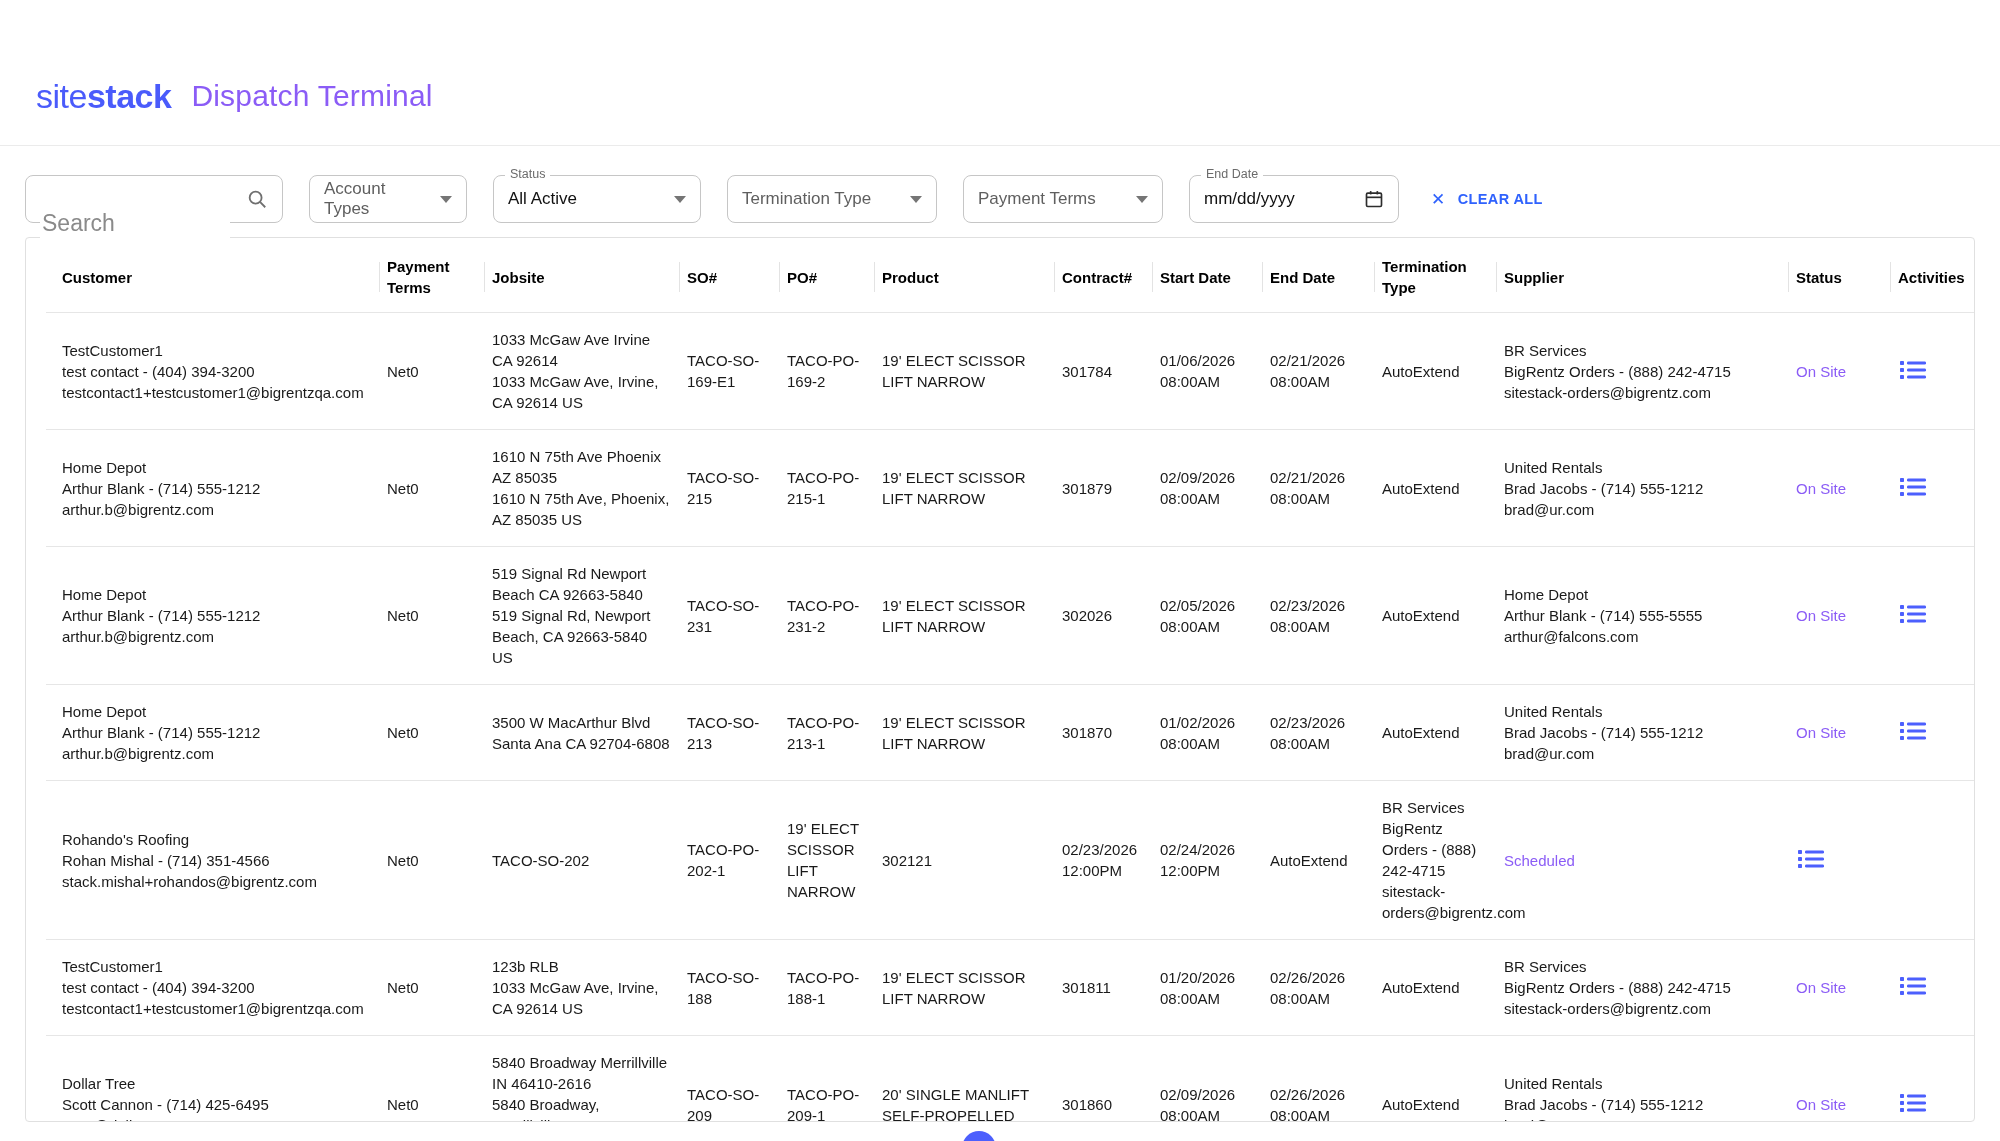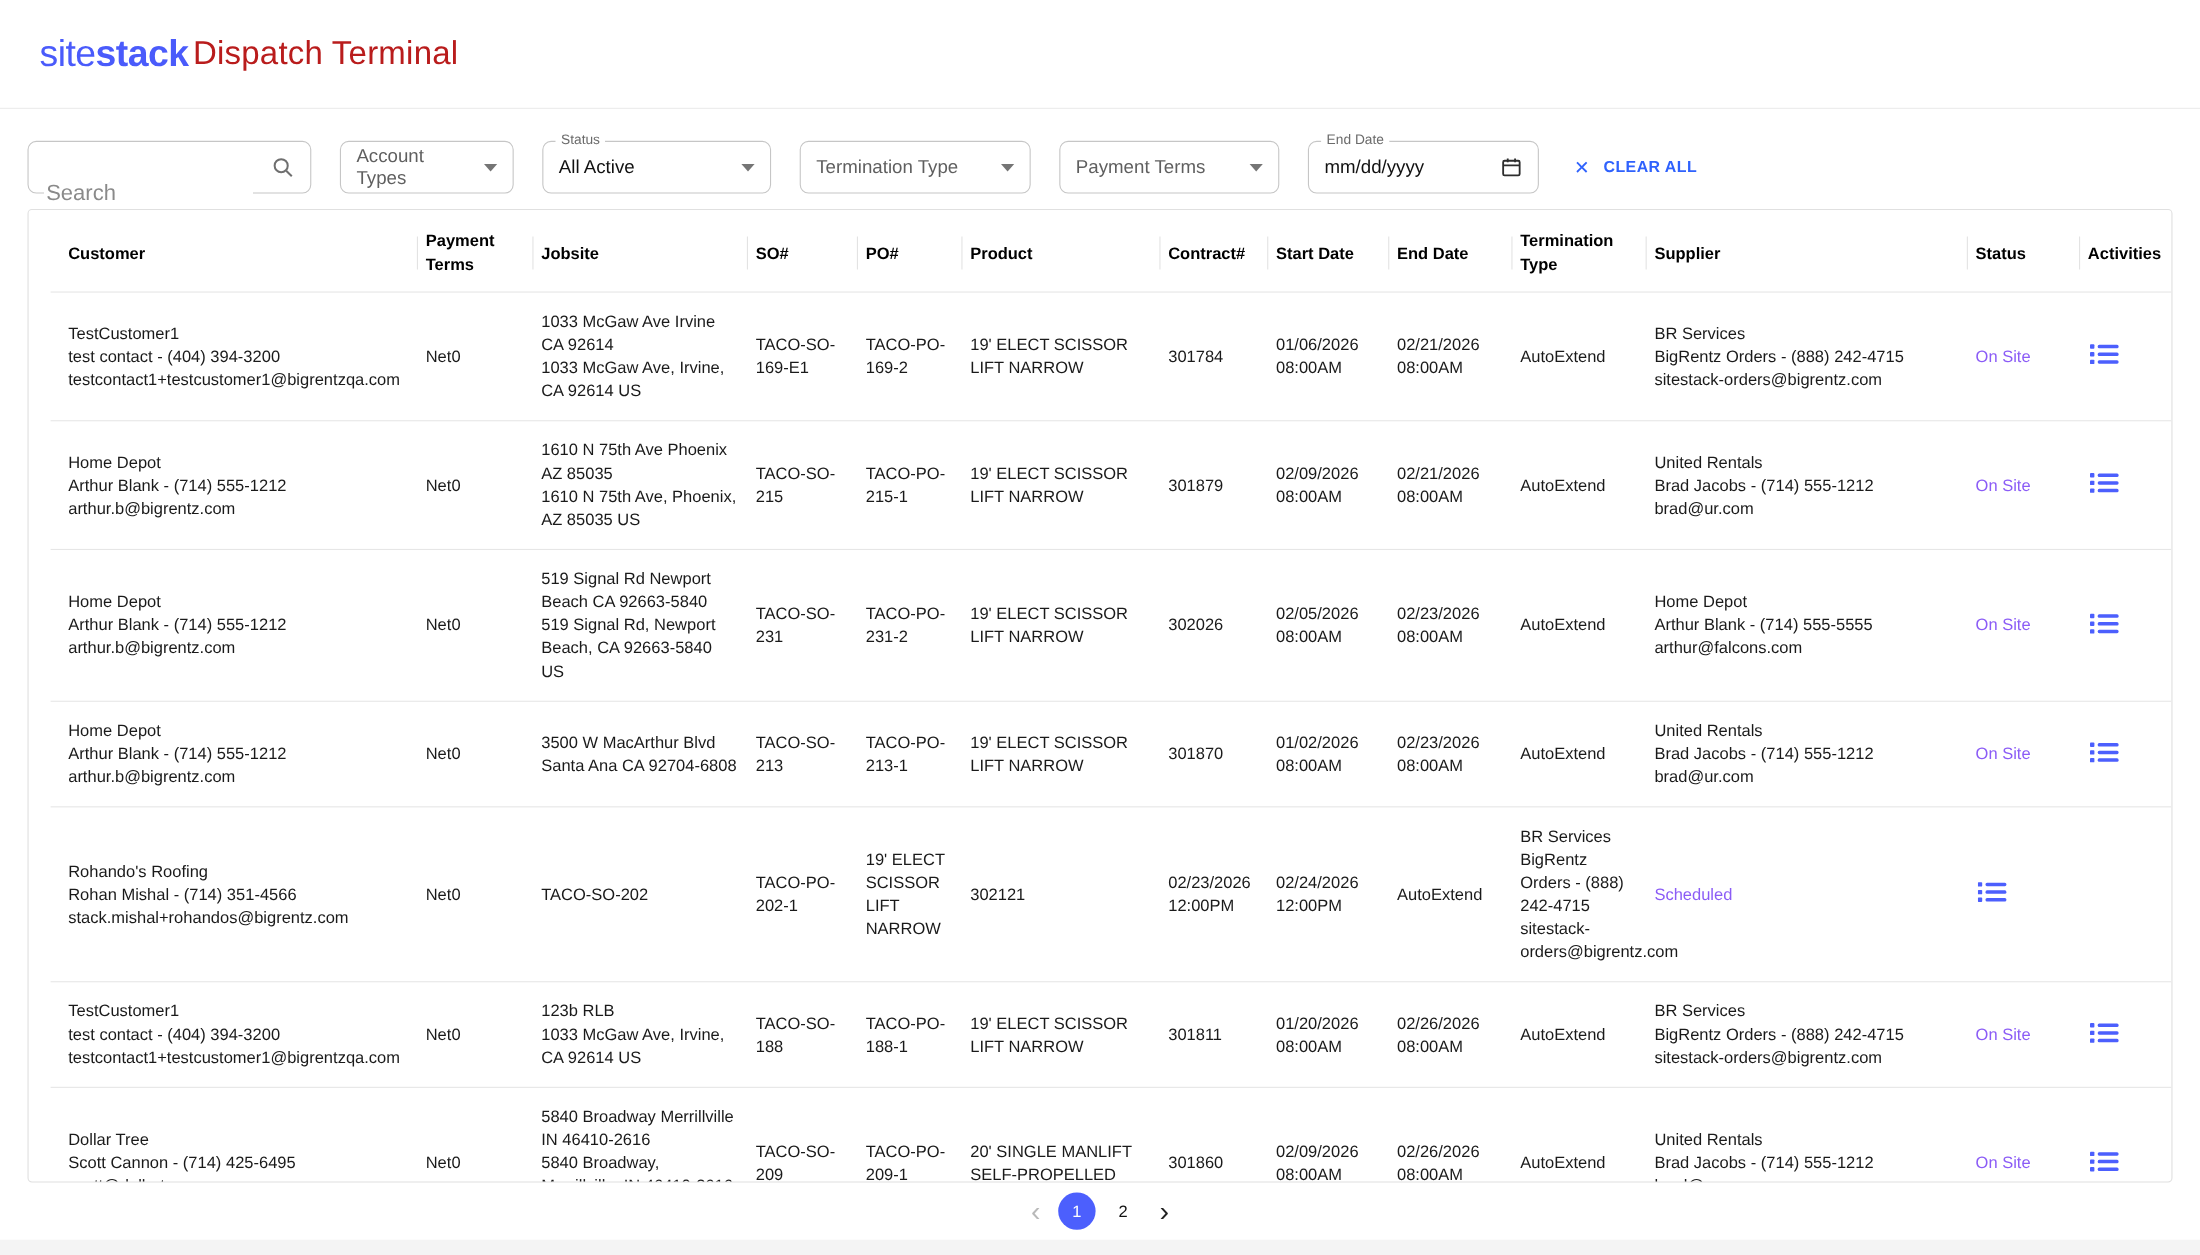--- a/index.html
+++ b/index.html
@@ -8,29 +8,30 @@
     width:2000px; height:1141px; overflow:hidden;
     background:#ffffff;
     font-family:"Liberation Sans", sans-serif;
     color:#1a1a1a;
     display:flex; flex-direction:column;
   }
 
   
   .app-header {
     height:99px; flex:0 0 99px;
-    display:flex; align-items:center; gap:4px;
+    display:flex; align-items:center; gap:20px;
     padding:0 36px;
     border-bottom:1px solid #ebebeb;
     background:#fff;
+    margin-top:47px;
   }
   .logo { font-size:34px; color:#4a5bfb; letter-spacing:-0.5px; }
   .logo .site { font-weight:400; }
   .logo .stack { font-weight:700; }
-  .app-title { font-size:30px; color:#b91c1c; font-weight:400; letter-spacing:0.2px; }
+  .app-title { font-size:30px; color:#8b5cf6; font-weight:400; letter-spacing:0.2px; }
 
   
   .filter-bar {
     display:flex; align-items:center; gap:26px;
     padding:29px 25px 0 25px;
     flex:0 0 auto;
   }
   .field {
     position:relative; height:48px;
     border:1px solid #c6c6c6; border-radius:8px;
@@ -38,21 +39,21 @@
     padding:0 14px; background:#fff;
     font-size:17px;
   }
   .field .float-label {
     position:absolute; top:-9px; left:11px;
     background:#fff; padding:0 5px;
     font-size:12.5px; color:#6b6b6b;
   }
   .search-field { width:258px; justify-content:space-between; }
   .search-field input {
-    border:none; outline:none; font-size:20px; width:190px;
+    border:none; outline:none; font-size:23px; width:190px;
     font-family:"Liberation Sans", sans-serif; color:#1a1a1a;margin-top:48px;
   }
   .search-field input::placeholder { color:#8a8a8a; }
   .select-field { justify-content:space-between; cursor:pointer; }
   .w-account { width:158px; }
   .w-status { width:208px; }
   .w-term { width:210px; }
   .w-pay { width:200px; }
   .w-date { width:210px; }
   .select-placeholder { color:#5f5f5f; }

